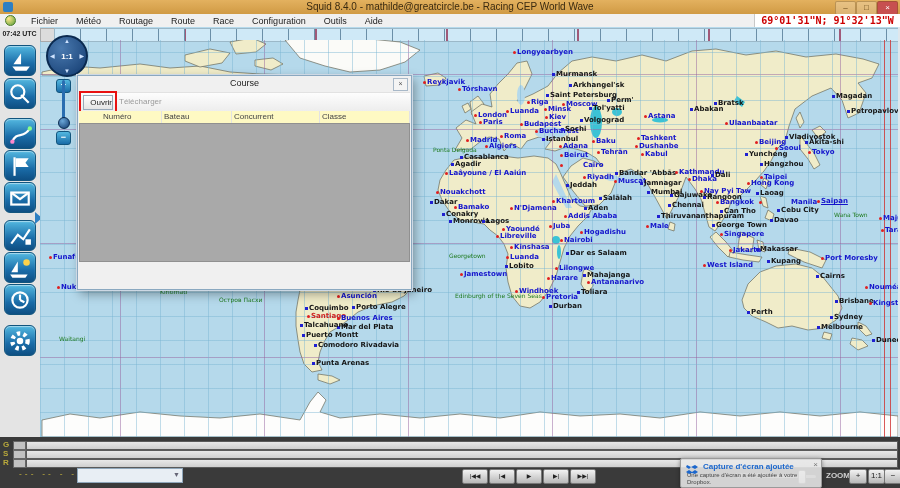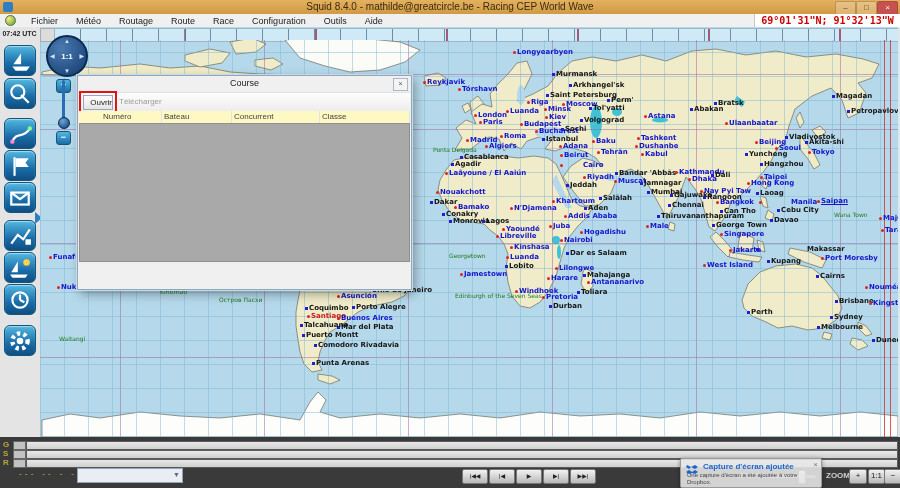--- a/index.html
+++ b/index.html
@@ -472,21 +472,21 @@
       <div class="city-label lab-b" style="left: 680px; top: 171px;">Bangkok</div>
       <div class="city-dot" style="left: 680px; top: 183px; background: rgb(32, 32, 208); border-radius: 0px;"></div>
       <div class="city-label lab-k" style="left: 684px; top: 180px;">Can Tho</div>
       <div class="city-dot" style="left: 672px; top: 197px; background: rgb(32, 32, 208); border-radius: 0px;"></div>
       <div class="city-label lab-k" style="left: 676px; top: 194px;">George Town</div>
       <div class="city-dot" style="left: 680px; top: 206px; background: rgb(224, 32, 32); border-radius: 50%;"></div>
       <div class="city-label lab-b" style="left: 684px; top: 203px;">Singapore</div>
       <div class="city-dot" style="left: 689px; top: 222px; background: rgb(224, 32, 32); border-radius: 50%;"></div>
       <div class="city-label lab-b" style="left: 693px; top: 219px;">Jakarta</div>
       <div class="city-dot" style="left: 716px; top: 221px; background: rgb(32, 32, 208); border-radius: 0px;"></div>
-      <div class="city-label lab-k" style="left: 720px; top: 218px; margin-left: 47px;">Makassar</div>
+      <div class="city-label lab-k" style="left: 720px; top: 218px;">Makassar</div>
       <div class="city-dot" style="left: 727px; top: 233px; background: rgb(32, 32, 208); border-radius: 0px;"></div>
       <div class="city-label lab-k" style="left: 731px; top: 230px;">Kupang</div>
       <div class="city-dot" style="left: 663px; top: 237px; background: rgb(224, 32, 32); border-radius: 50%;"></div>
       <div class="city-label lab-b" style="left: 667px; top: 234px;">West Island</div>
       <div class="city-dot" style="left: 777px; top: 173px; background: rgb(224, 32, 32); border-radius: 50%;"></div>
       <div class="city-label lab-b" style="left: 781px; top: 170px; text-decoration: underline;">Saipan</div>
       <div class="city-label lab-g" style="left: 794px; top: 184px;">Wana Town</div>
       <div class="city-dot" style="left: 781px; top: 230px; background: rgb(224, 32, 32); border-radius: 50%;"></div>
       <div class="city-label lab-b" style="left: 785px; top: 227px;">Port Moresby</div>
       <div class="city-dot" style="left: 776px; top: 248px; background: rgb(32, 32, 208); border-radius: 0px;"></div>

